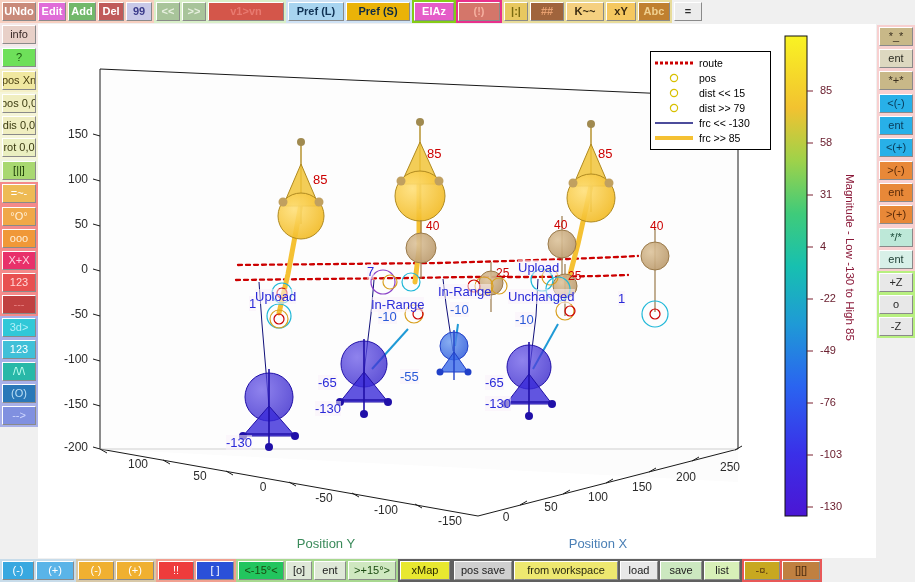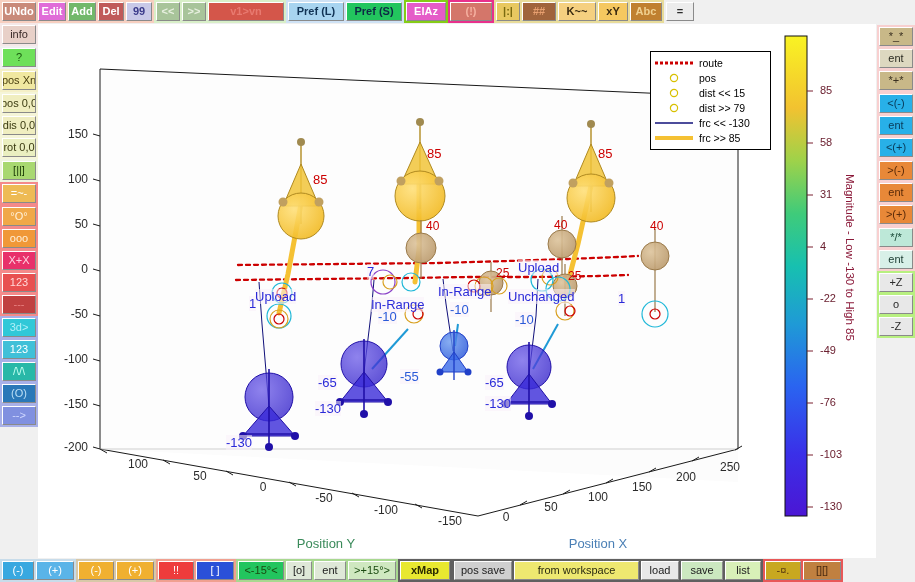--- a/index.html
+++ b/index.html
@@ -88,21 +88,21 @@
       <div class="btn" style="background: rgb(192, 90, 90); color: rgb(255, 255, 255); width: 26px;">Del</div>
       <div class="btn" style="background: rgb(201, 201, 232); color: rgb(58, 58, 138); width: 26px;">99</div>
     </div>
     <div class="tb-group" style="background: rgb(216, 239, 200);">
       <div class="btn" style="background: rgb(168, 196, 154); color: rgb(232, 240, 224); width: 24px;">&lt;&lt;</div>
       <div class="btn" style="background: rgb(168, 196, 154); color: rgb(232, 240, 224); width: 24px;">&gt;&gt;</div>
       <div class="btn" style="background: rgb(212, 86, 74); color: rgb(232, 122, 112); width: 76px;">v1&gt;vn</div>
     </div>
     <div class="tb-group" style="background: rgb(207, 226, 245);">
       <div class="btn" style="background: rgb(168, 212, 240); color: rgb(17, 51, 85); width: 56px;">Pref (L)</div>
-      <div class="btn" style="background: #22c55e; color: rgb(13, 42, 68); width: 56px;">Pref (S)</div>
+      <div class="btn" style="background: #eab308; color: rgb(13, 42, 68); width: 64px;">Pref (S)</div>
     </div>
     <div class="tb-group" style="background: #84cc16;">
       <div class="btn" style="background: rgb(229, 92, 200); color: rgb(255, 255, 255); width: 40px;">ElAz</div>
     </div>
     <div class="tb-group" style="background: rgb(232, 48, 140);">
       <div class="btn" style="background: rgb(212, 118, 106); color: rgb(245, 176, 160); width: 42px;">(!)</div>
     </div>
     <div class="tb-group" style="background: rgb(232, 220, 154);">
       <div class="btn" style="background: rgb(232, 200, 96); color: rgb(122, 106, 16); width: 24px;">|:|</div>
       <div class="btn" style="background: rgb(160, 100, 60); color: rgb(232, 160, 112); width: 34px;">##</div>
@@ -192,25 +192,25 @@
       <div class="btn" style="background: rgb(238, 60, 60); color: rgb(255, 255, 255); width: 36px;">!!</div>
       <div class="btn" style="background: rgb(42, 80, 216); color: rgb(255, 255, 255); width: 38px;">[ ]</div>
     </div>
     <div class="tb-group" style="background: rgb(168, 216, 144);">
       <div class="btn" style="background: #22c55e; color: rgb(26, 74, 16); width: 46px;">&lt;-15°&lt;</div>
       <div class="btn" style="background: rgb(223, 232, 216); color: rgb(32, 32, 32); width: 26px;">[o]</div>
       <div class="btn" style="background: rgb(223, 232, 216); color: rgb(32, 32, 32); width: 32px;">ent</div>
       <div class="btn" style="background: rgb(207, 232, 192); color: rgb(26, 74, 16); width: 48px;">&gt;+15°&gt;</div>
     </div>
     <div class="tb-group" style="background: rgb(96, 96, 96);">
-      <div class="btn" style="background: rgb(232, 232, 48); color: rgb(42, 42, 0); width: 50px; font-weight: bold;">xMap</div>
+      <div class="btn" style="background: rgb(232, 232, 48); color: rgb(42, 42, 0); width: 50px;">xMap</div>
     </div>
     <div class="tb-group" style="background: rgb(96, 96, 96);">
       <div class="btn" style="background: rgb(207, 207, 207); color: rgb(32, 32, 32); width: 58px;">pos save</div>
-      <div class="btn" style="background: rgb(238, 232, 112); color: rgb(42, 42, 16); width: 125px;">from workspace</div>
+      <div class="btn" style="background: rgb(238, 232, 112); color: rgb(42, 42, 16); width: 104px;">from workspace</div>
       <div class="btn" style="background: rgb(232, 232, 232); color: rgb(32, 32, 32); width: 38px;">load</div>
       <div class="btn" style="background: rgb(204, 232, 192); color: rgb(32, 32, 32); width: 42px;">save</div>
       <div class="btn" style="background: rgb(216, 240, 184); color: rgb(32, 32, 32); width: 36px;">list</div>
     </div>
     <div class="tb-group" style="background: rgb(232, 88, 88);">
       <div class="btn" style="background: rgb(200, 168, 32); color: rgb(90, 58, 16); width: 36px;">-¤.</div>
       <div class="btn" style="background: rgb(192, 128, 64); color: rgb(74, 42, 16); width: 38px;">[][]</div>
     </div>
   </div>
 

